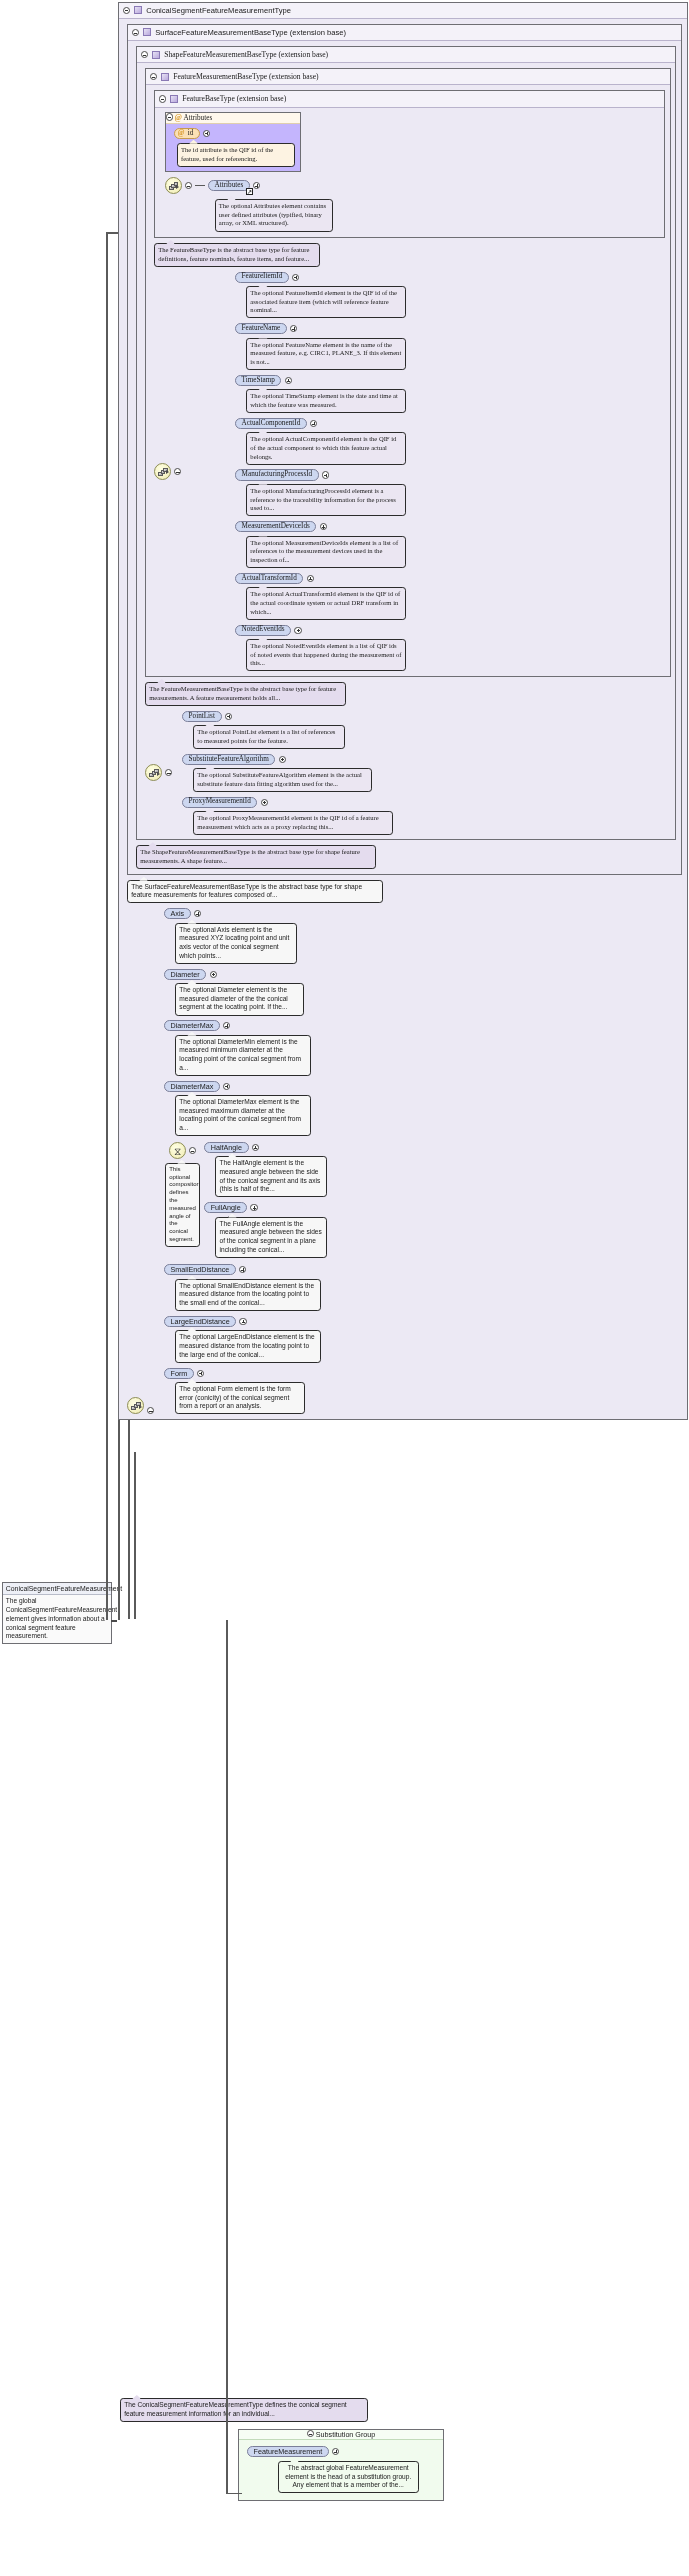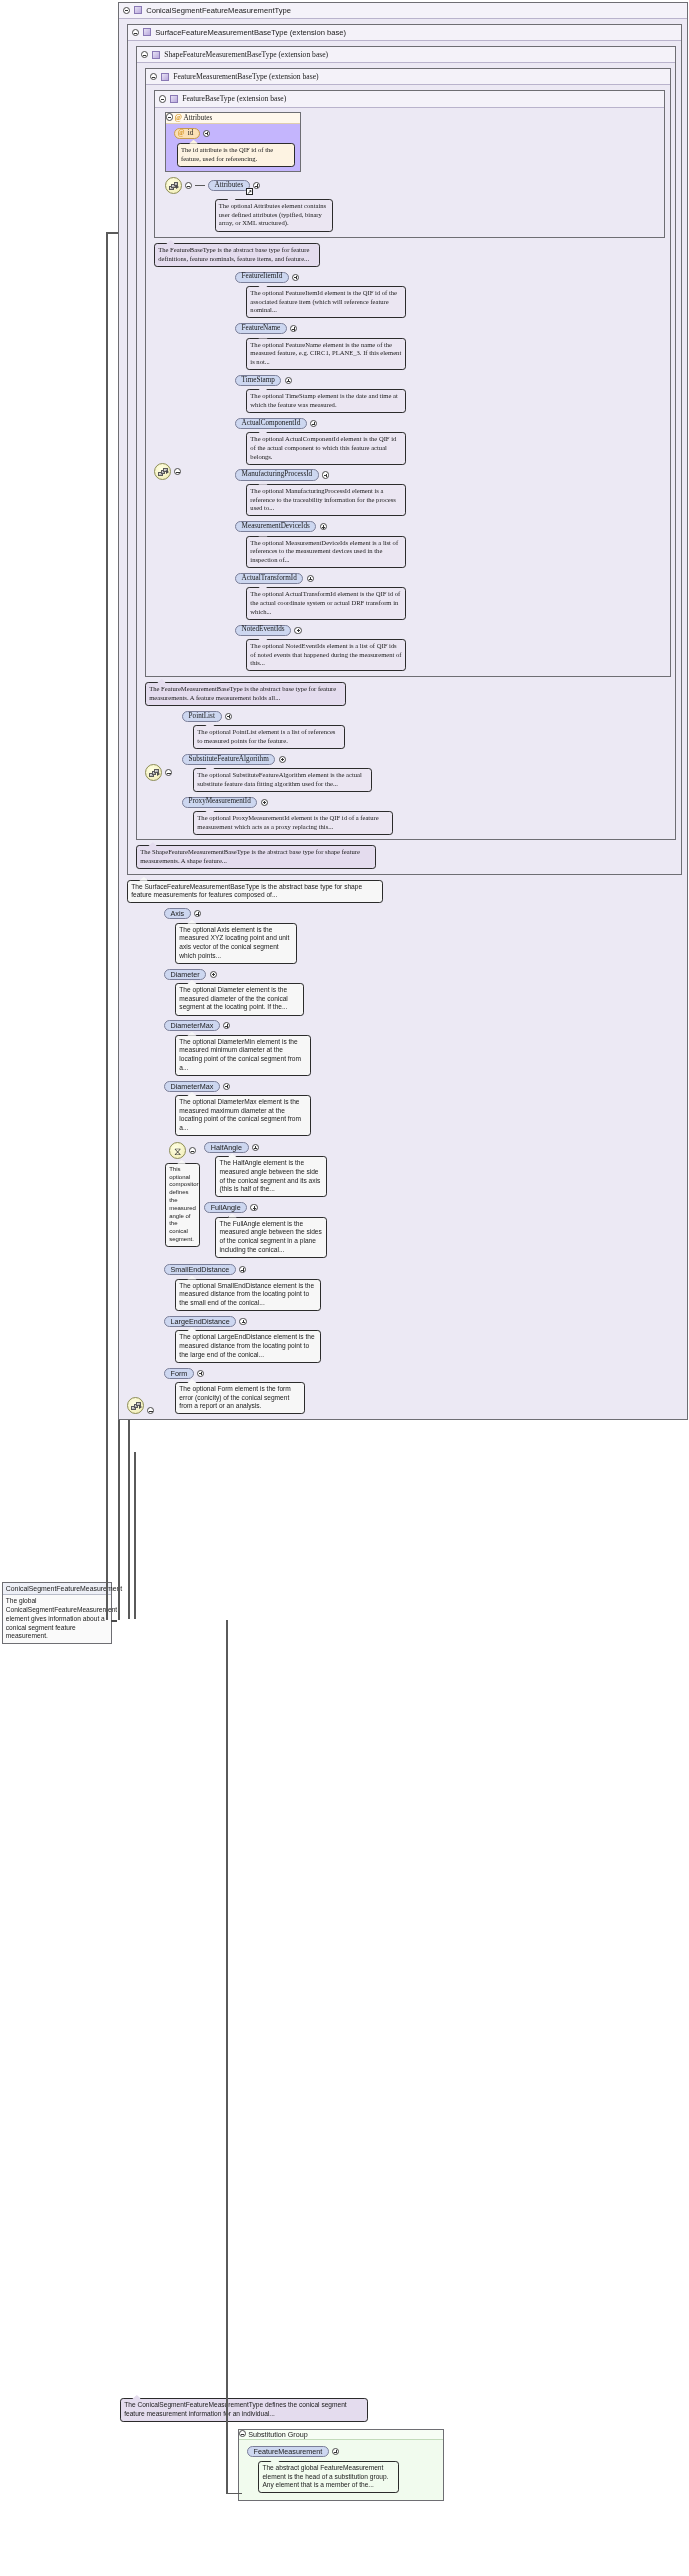--- a/index.html
+++ b/index.html
@@ -69,21 +69,21 @@
     font-weight: bold;
     flex: 0 0 auto;
     line-height: 1;
   }
 
   
   .attrbox { border:1.2px solid #6e6e73; background:#c4b5fd; }
   .attrbox > .hdr { background:#fff8ec; border-bottom:0.8px solid #e0cfae; }
 
   
-  .subbox { border:1.2px solid #6e6e73; background:#f1fbee; }
+  .subbox { border:1.2px solid #6e6e73; background:#f1fbee;text-align:center; }
   .subbox > .hdr { background:#f6fdf4; border-bottom:0.8px solid #c2dbbb; }
 
   
   .pill {
     display:inline-flex; align-items:center;
     height: 11.2px;
     padding: 0 5.6px;
     border: 0.8px solid #7b7f99;
     border-radius: 5.6px;
     background: #cdd7f0;

